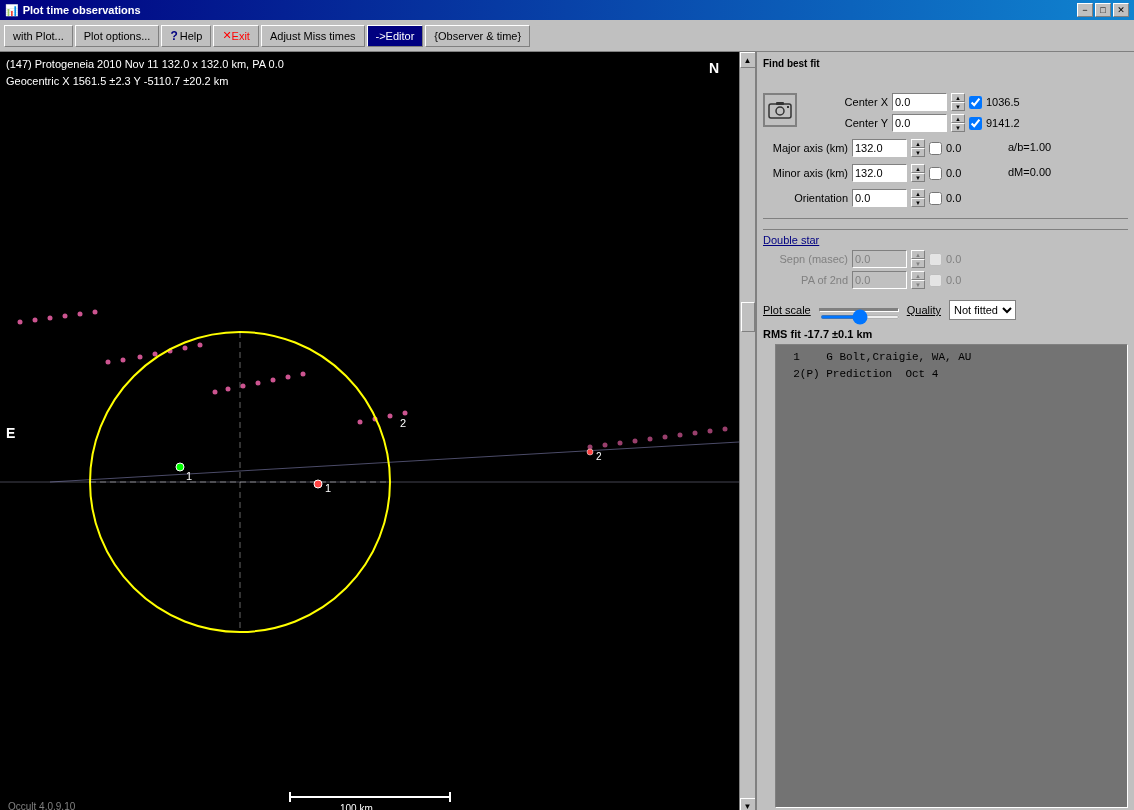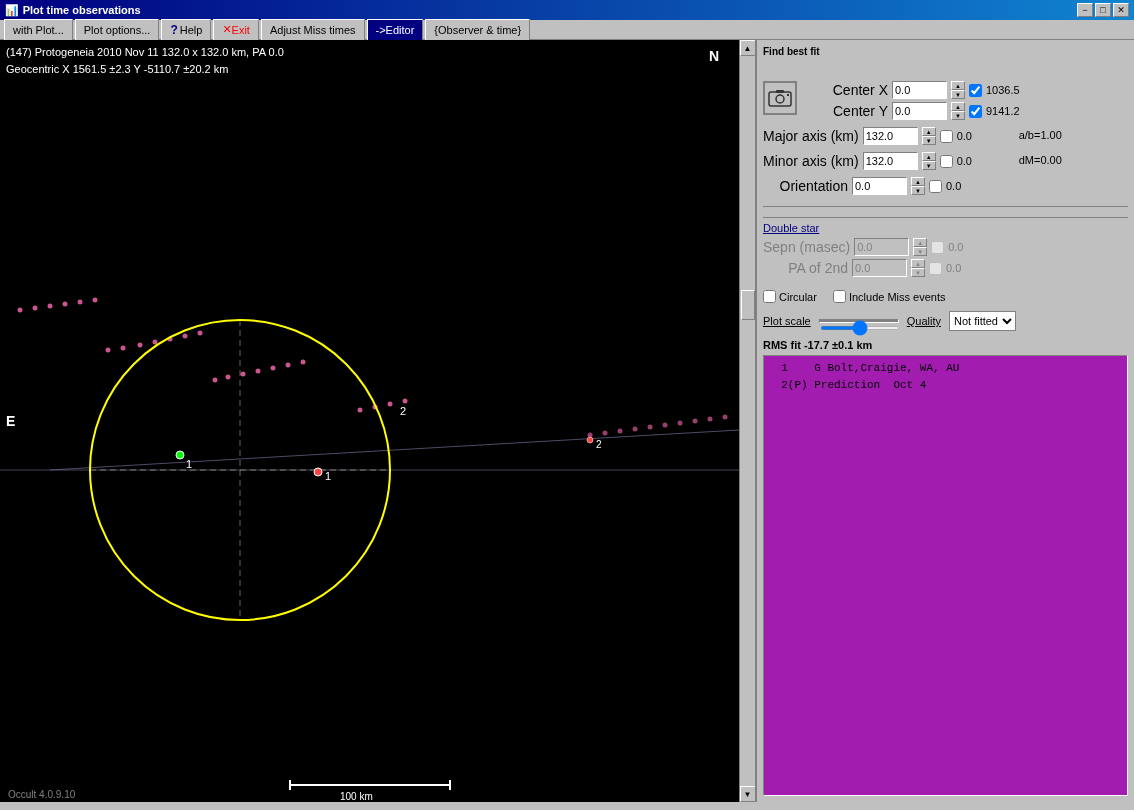--- a/index.html
+++ b/index.html
@@ -28,21 +28,21 @@
     }
 
     
     .menu-bar {
       background: #c0c0c0;
       border-bottom: 1px solid #808080;
       display: flex;
       align-items: center;
       padding: 2px 4px;
       gap: 2px;
-      height: 20px;
+      height: 32px;
     }
     .menu-btn {
       background: #c0c0c0;
       border: 1px solid;
       border-color: #ffffff #808080 #808080 #ffffff;
       padding: 2px 8px;
       font-size: 11px;
       cursor: pointer;
       height: 22px;
       display: flex; align-items: center;
@@ -114,21 +114,21 @@
       margin-bottom: 20px;
     }
 
     .form-row {
       display: flex;
       align-items: center;
       margin-bottom: 3px;
       gap: 4px;
     }
     .form-label {
-      font-size: 14px;
+      font-size: 11px;
       min-width: 85px;
       text-align: right;
     }
     .form-input {
       width: 55px;
       height: 18px;
       border: 1px solid;
       border-color: #808080 #ffffff #ffffff #808080;
       background: white;
       font-size: 11px;
@@ -248,29 +248,30 @@
     
     .rms-label {
       font-size: 11px;
       font-weight: bold;
       margin-top: 4px;
     }
 
     
     .output-area {
       flex: 1;
-      background: #a21caf;
+      background: #737373;
       border: 1px solid;
       border-color: #808080 #ffffff #ffffff #808080;
       font-family: 'Courier New', monospace;
       font-size: 11px;
       padding: 4px;
       overflow-y: auto;
       white-space: pre;
       line-height: 1.5;
+      margin-left: 12px;
     }
 
     
     .disabled-input {
       color: #808080;
       background: #c0c0c0;
     }
 
     .separator { border: 0; border-top: 1px solid #808080; margin: 4px 0; }
 
@@ -544,30 +545,20 @@
           <div class="spin-up" style="color:#808080;">▲</div>
           <div class="spin-down" style="color:#808080;">▼</div>
         </div>
         <input type="checkbox" class="checkbox-input" disabled="" style="">
         <span class="value-display grayed">0.0</span>
       </div>
 
       
     </div>
 
-    <div class="options-row">
-      <label class="option-label">
-        <input type="checkbox" class="checkbox-input" style="">
-        <span>Circular</span>
-      </label>
-      <label class="option-label">
-        <input type="checkbox" class="checkbox-input" style="">
-        <span>Include Miss events</span>
-      </label>
-    </div>
 
     <div class="plot-scale-row">
       <span class="quality-label">Plot scale</span>
       <div style="display:flex; align-items:center; gap:4px;">
         <div class="slider-track">
           <input type="range" style="width: 80px; height: 4px; margin: 0px;" value="50">
         </div>
       </div>
       <span class="quality-label">Quality</span>
       <select class="quality-select">

